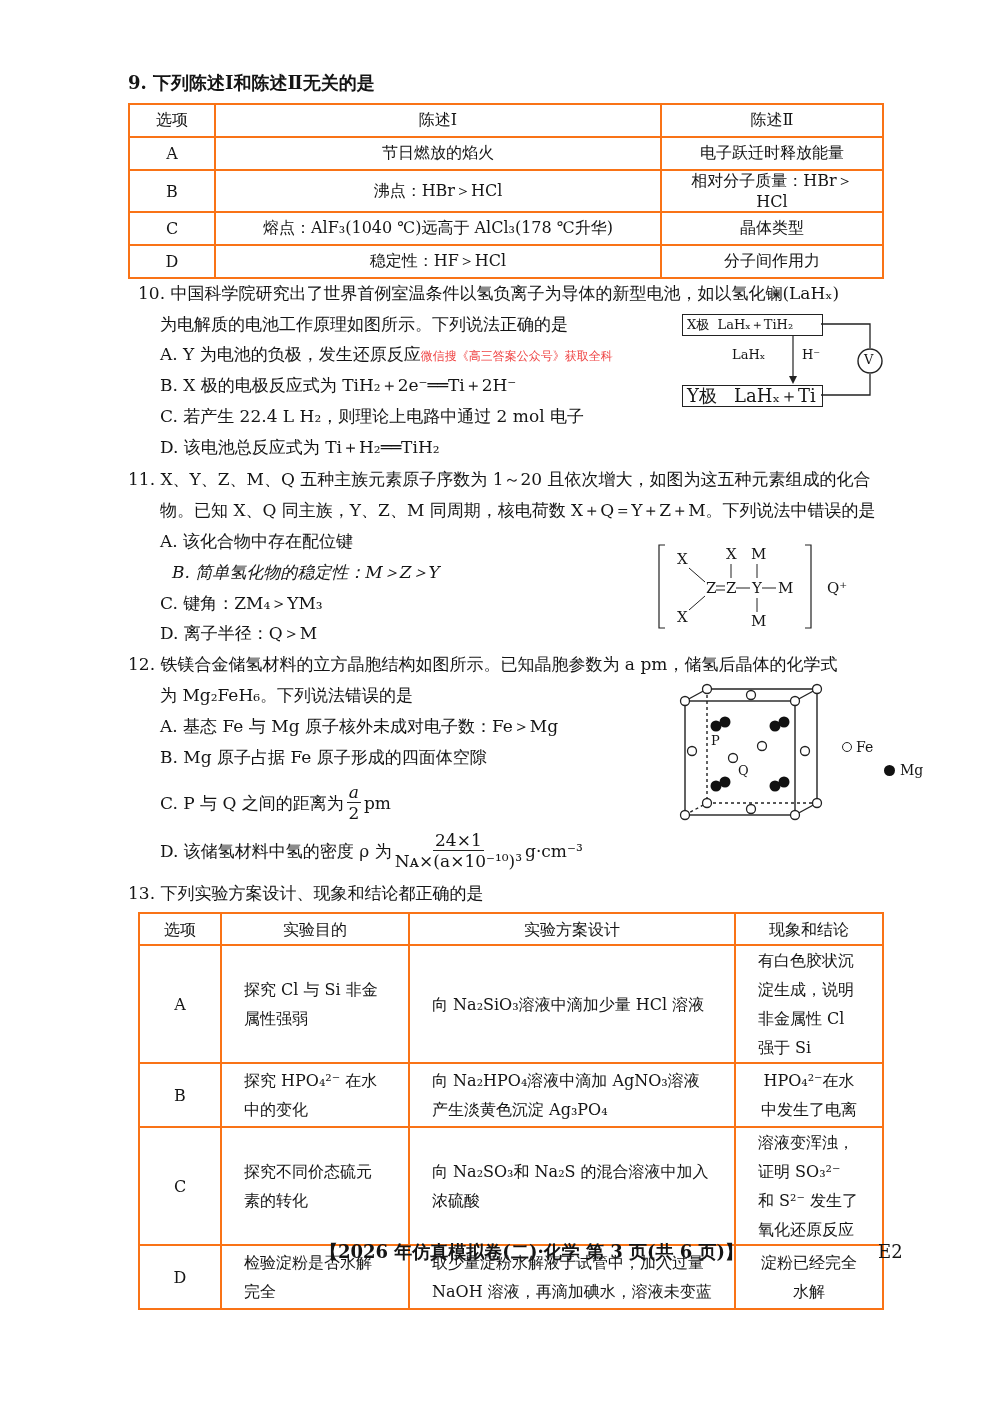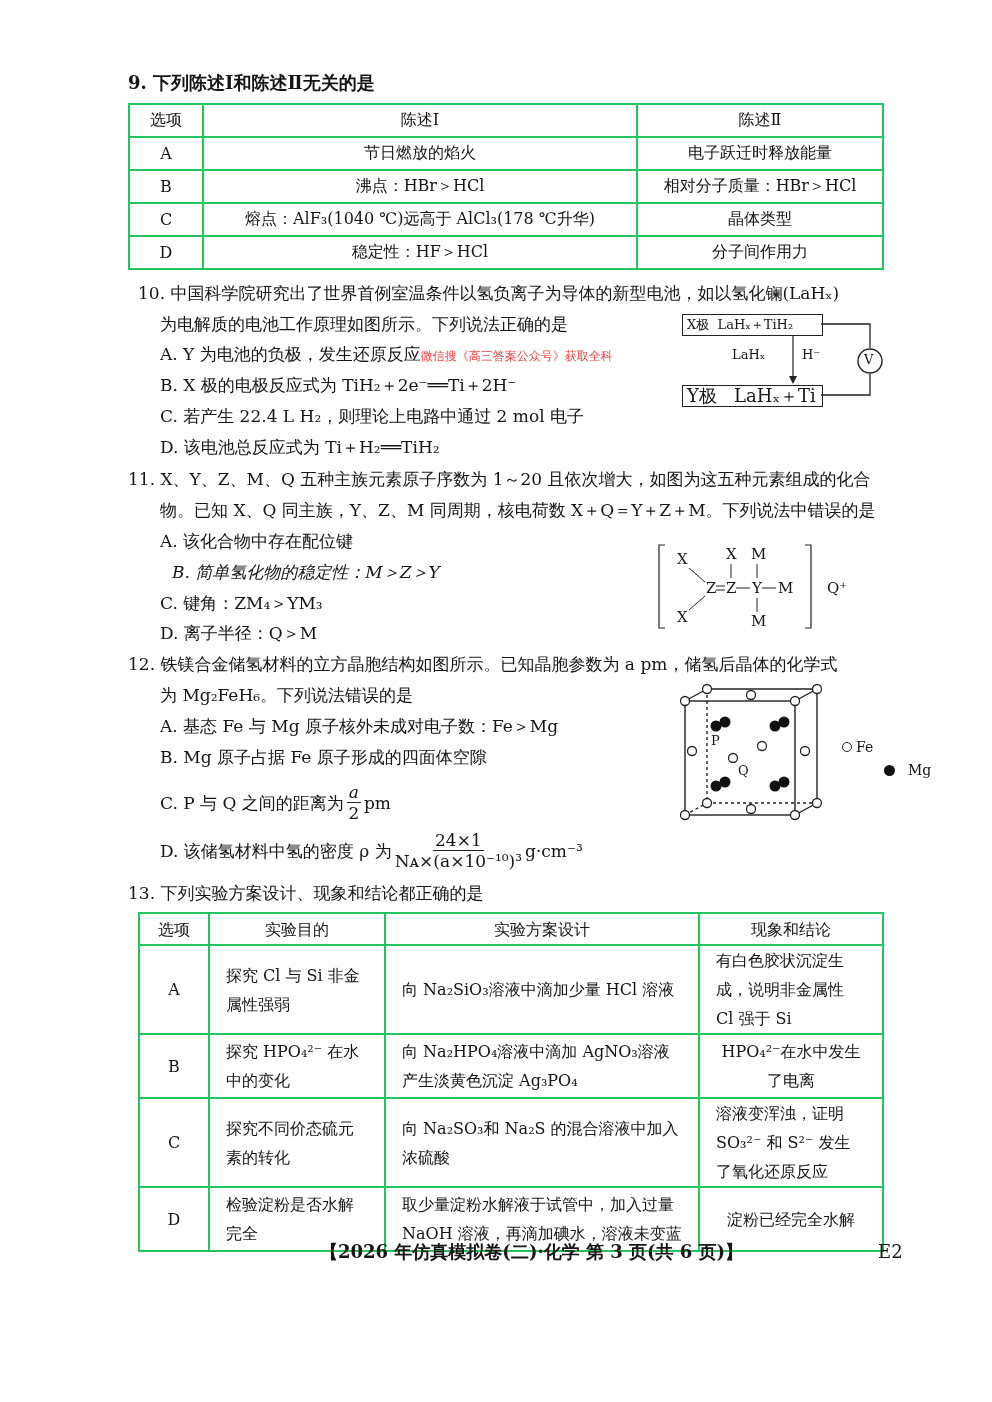--- a/index.html
+++ b/index.html
@@ -4,21 +4,21 @@
 <style>
   html, body { margin: 0; padding: 0; background: #ffffff; }
   body {
     width: 992px; height: 1402px; position: relative; overflow: hidden;
     font-family: "DejaVu Serif", "Liberation Serif", serif;
     color: #151515; font-size: 17px;
   }
   .abs { position: absolute; }
   .line { position: absolute; white-space: nowrap; line-height: 22px; margin-left: 20px; }
   table.t { position: absolute; border-collapse: collapse; }
-  table.t td { border: 2px solid #22c55e; text-align: center; padding: 0 16px; font-size: 16px; }
+  table.t td { border: 2px solid #f97316; text-align: center; padding: 0 22px; font-size: 16px; }
   table.t9 td { height: 31px; }
   table.t13 td { height: 62px; line-height: 29px; }
   table.t13 td.lft { text-align: left; }
   table.t13 tr.hd td { height: 30px; }
   .wm2 { font-size: 12px; color:#ef4444; }
   .frac { display: inline-flex; flex-direction: column; align-items: center; vertical-align: middle; margin: 0 3px; }
   .frac .num { border-bottom: 1.5px solid #222; padding: 0 2px; line-height: 20px; }
   .frac .den { line-height: 20px; }
   .footer { font-size: 18px; font-weight: bold; }
 </style>
@@ -176,21 +176,21 @@
     <circle cx="100" cy="103" r="5.5"></circle>
     <circle cx="109" cy="99" r="5.5"></circle>
   </g>
 </svg>
 <div class="abs" style="left:711px;top:733px;font-size:13px;">P</div>
 <div class="abs" style="left:738px;top:763px;font-size:13px;">Q</div>
 <div class="abs" style="left:842px;top:739px;font-size:14px;display:flex;align-items:center;gap:4px;">
   <span style="display:inline-block;width:8px;height:8px;border:1.3px solid #222;border-radius:50%;"></span>
   <span>Fe</span>
 </div>
-<div class="abs" style="left:842px;top:762px;font-size:14px;display:flex;align-items:center;gap:13px;padding-left:42px;">
+<div class="abs" style="left:842px;top:762px;font-size:14px;display:flex;align-items:center;gap:5px;padding-left:42px;">
   <span style="display:inline-block;width:11px;height:11px;background:#111;border-radius:50%;"></span>
   <span>Mg</span>
 </div>
 
 <div class="line" style="left:108px;top:882px;">13. 下列实验方案设计、现象和结论都正确的是</div>
 <table class="t t13" style="left:138px;top:912px;width:746px;">
   <tbody>
       <tr class="hd">
     <td style="width:36px">选项</td>
     <td style="width:142px">实验目的</td>

